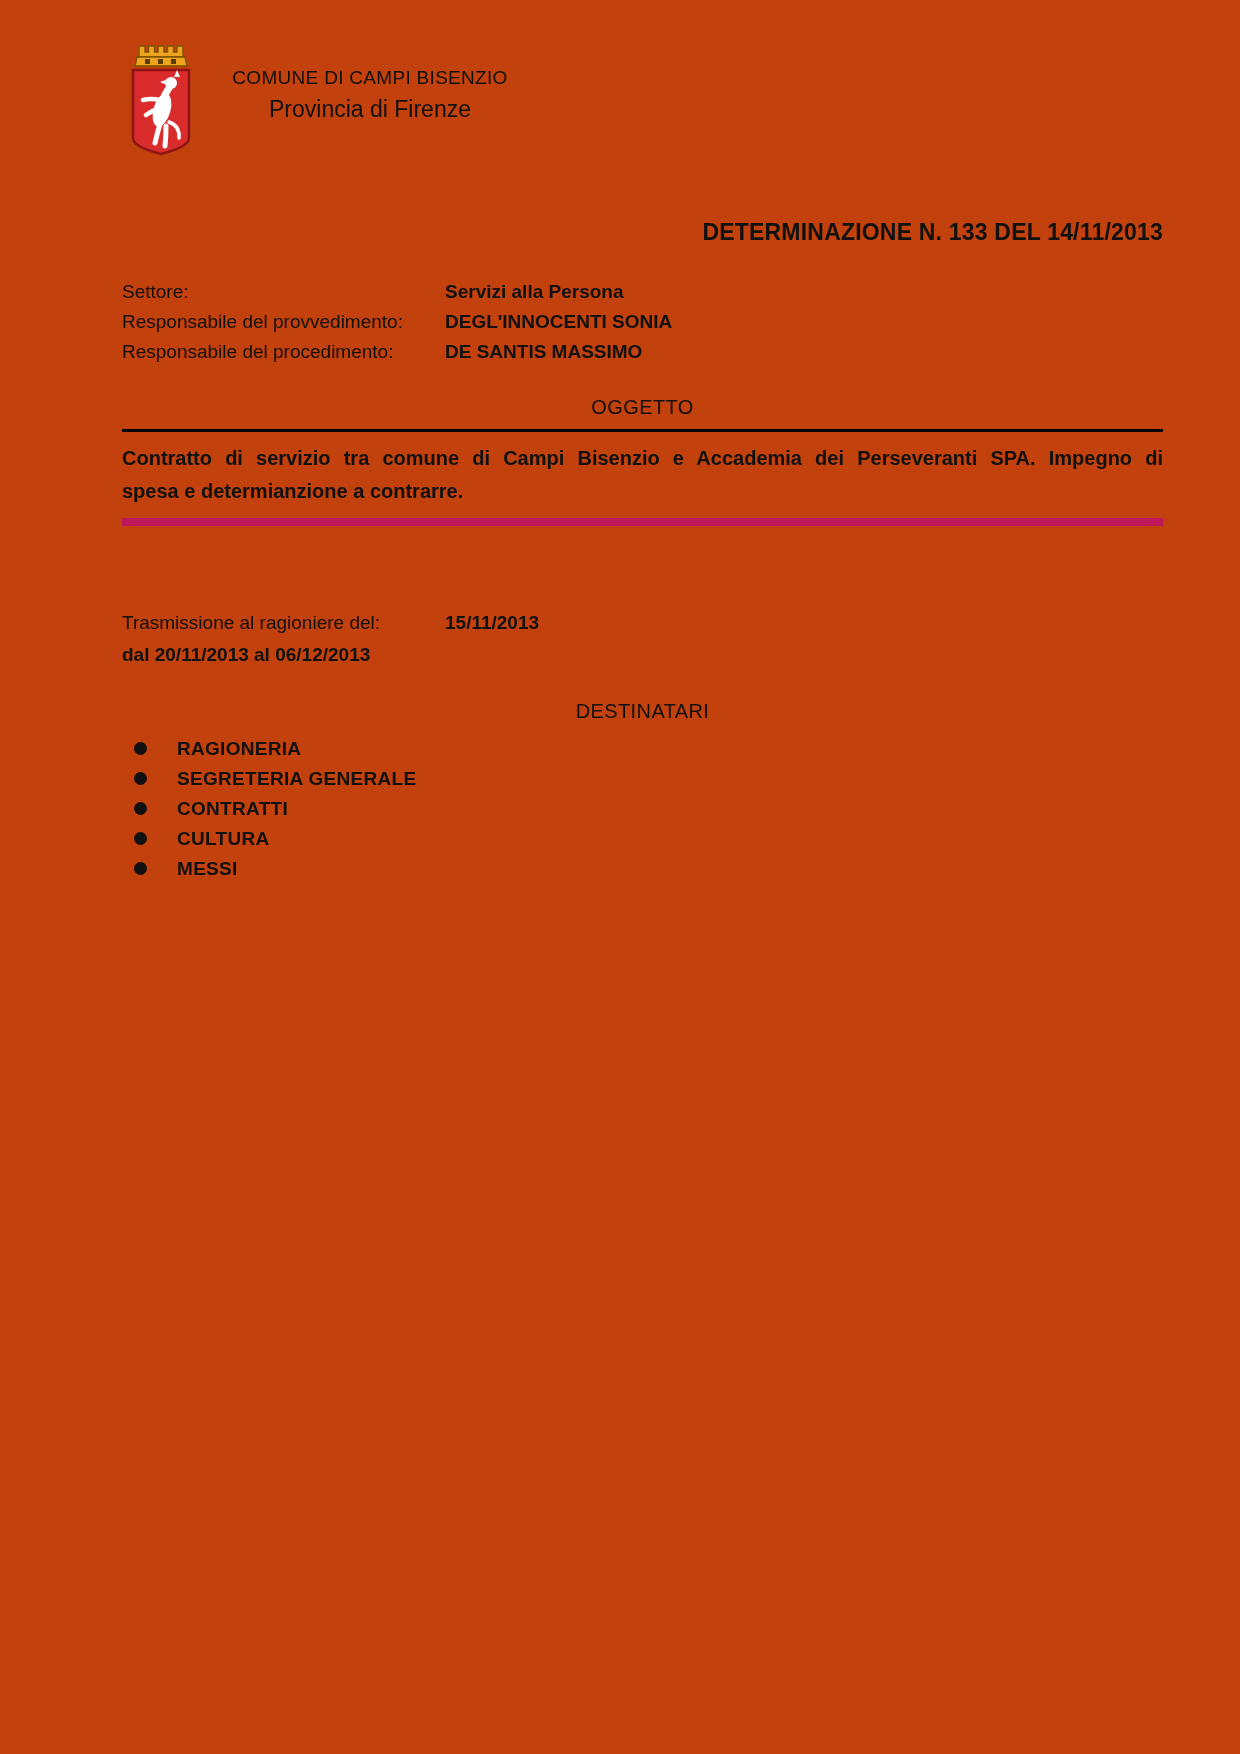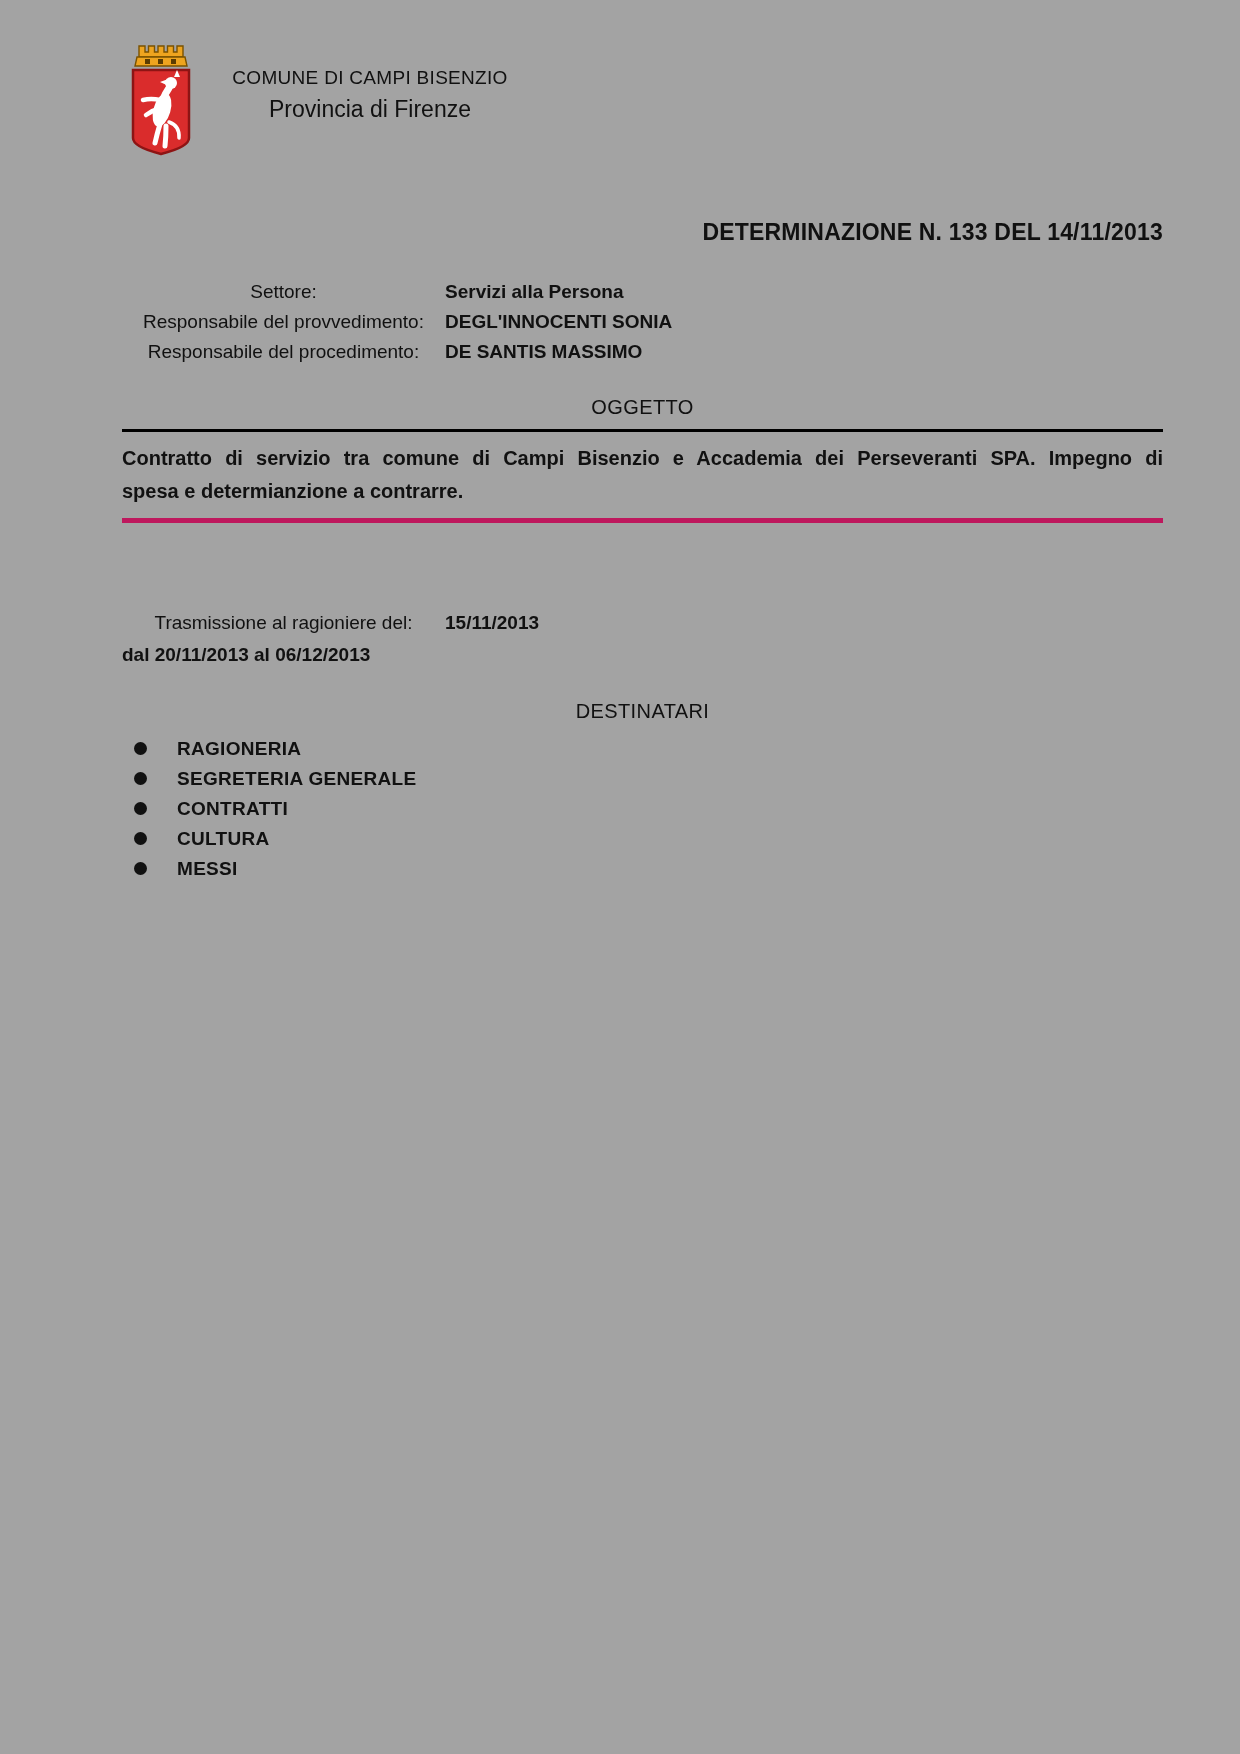--- a/index.html
+++ b/index.html
@@ -2,21 +2,21 @@
 <html><head>
 <meta charset="utf-8">
 <style>
   * { margin: 0; padding: 0; box-sizing: border-box; }
   html, body { background: #e8e8e8; }
   .page {
     position: relative;
     width: 1240px;
     height: 1754px;
     margin: 0 auto;
-    background: #a3a3a3;
+    background: #c2410c;
     font-family: "Liberation Sans", sans-serif;
     color: #111111;
     overflow: hidden;
   }
 
   
   .coat-of-arms { position: absolute; left: 130px; top: 42px; }
   .header-text {
     position: absolute; left: 200px; top: 66px; width: 340px;
     text-align: center;
@@ -26,38 +26,38 @@
 
   
   .doc-title {
     position: absolute; left: 122px; top: 219px; width: 1041px;
     text-align: right; font-size: 23px; font-weight: bold; letter-spacing: 0.2px;
   }
 
   
   .fields { position: absolute; left: 122px; top: 277px; width: 1041px; }
   .field-row { display: flex; line-height: 30px; font-size: 19px; }
-  .field-label { width: 323px; flex: 0 0 323px; text-align: center; }
+  .field-label { width: 323px; flex: 0 0 323px; }
   .field-value { font-weight: bold; }
 
   .transmission { position: absolute; left: 122px; top: 607px; width: 1041px; }
   .transmission .field-row { line-height: 32px; }
 
   
   .section-heading {
     position: absolute; left: 122px; width: 1041px;
     text-align: center; font-size: 20px; letter-spacing: 0.4px;
   }
   .oggetto-heading { top: 396px; }
   .destinatari-heading { top: 700px; }
 
   
   .oggetto-box {
     position: absolute; left: 122px; top: 429px; width: 1041px;
-    border-top: 3px solid #000000; border-bottom: 5px solid #be185d;
+    border-top: 3px solid #000000; border-bottom: 8px solid #be185d;
     padding: 10px 0 10px 0;
   }
   .oggetto-line {
     font-size: 20px; font-weight: bold; line-height: 33px;
     white-space: nowrap;
   }
   .oggetto-line.justified {
     white-space: normal;
     text-align: justify;
     text-align-last: justify;

